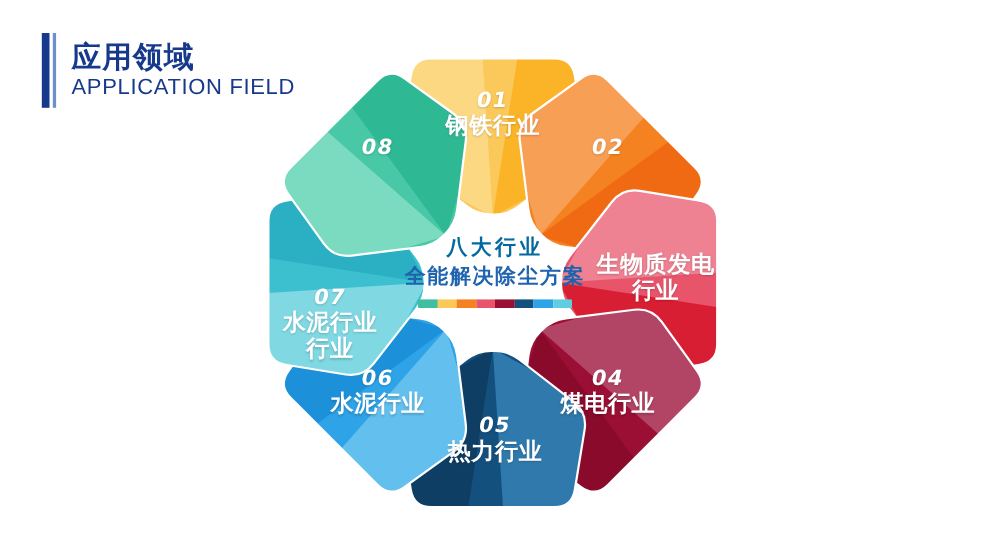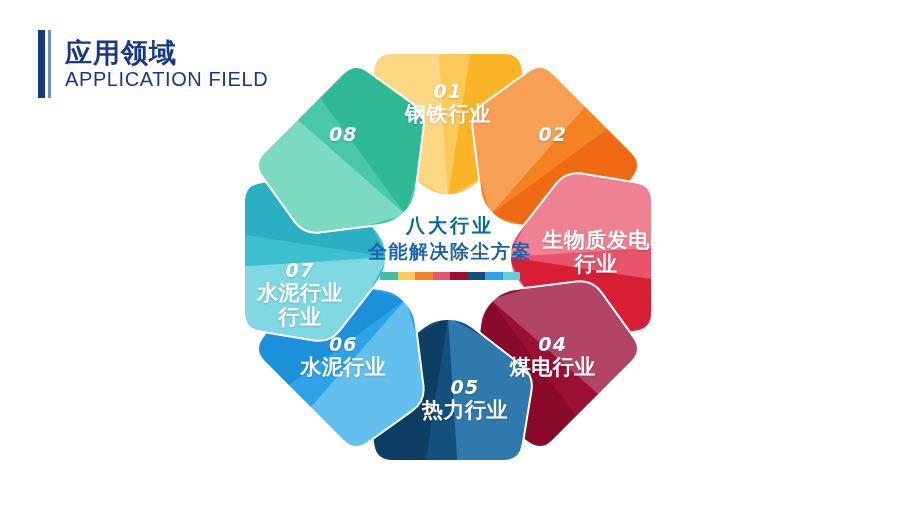--- a/index.html
+++ b/index.html
@@ -257,21 +257,21 @@
         <div class="petal-num">02</div>
       </div>
       <div class="petal-label" style="left: 313px; top: 207px; width: 140px;">
         <div class="petal-name">生物质发电
 行业</div>
       </div>
       <div class="petal-label" style="left: 269.652px; top: 311.652px; width: 140px;">
         <div class="petal-num">04</div>
         <div class="petal-name">煤电行业</div>
       </div>
-      <div class="petal-label" style="left: 182px; top: 355px; width: 140px;">
+      <div class="petal-label" style="left: 167px; top: 355px; width: 140px;">
         <div class="petal-num">05</div>
         <div class="petal-name">热力行业</div>
       </div>
       <div class="petal-label" style="left: 60.3482px; top: 311.652px; width: 140px;">
         <div class="petal-num">06</div>
         <div class="petal-name">水泥行业</div>
       </div>
       <div class="petal-label" style="left: 17px; top: 207px; width: 140px; margin-top: 31px;">
         <div class="petal-num">07</div>
         <div class="petal-name">水泥行业

